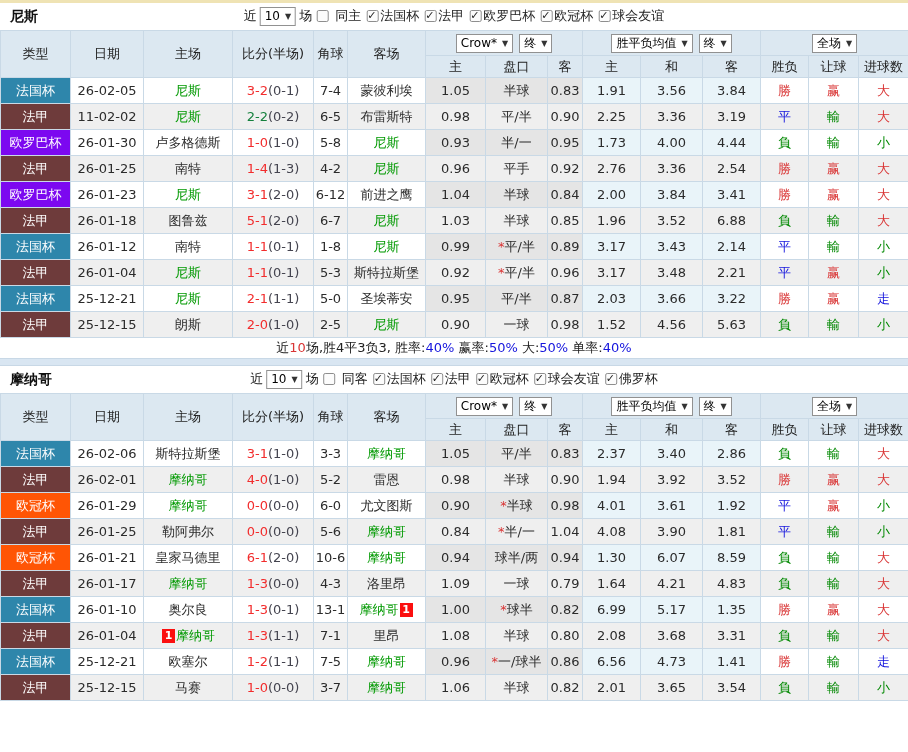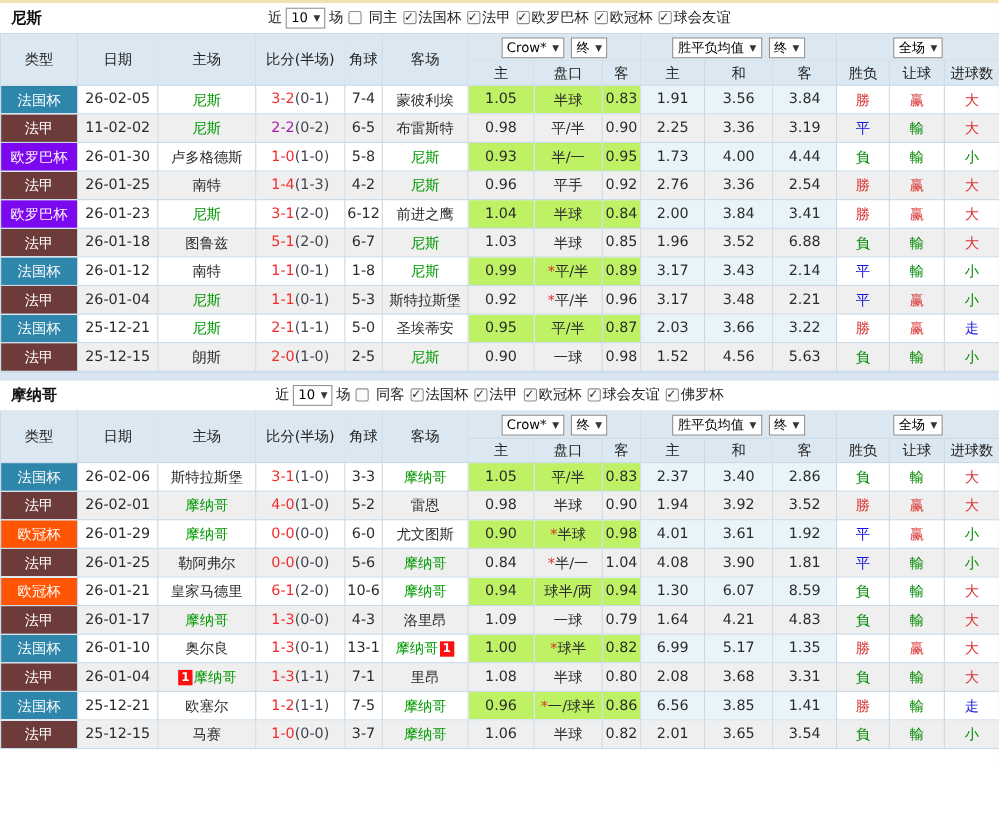--- a/index.html
+++ b/index.html
@@ -20,21 +20,21 @@
   .cb { display:inline-block; width:12px; height:12px; border:1px solid #8e8e8e; background:#fcfcfc; border-radius:2px; vertical-align:-2px; margin:0 2px 0 5px; position:relative; }
   .cb.checked::after { content:"✓"; position:absolute; left:0px; top:-2px; font-size:11px; font-weight:bold; color:#222; }
   .lg-item { cursor:pointer; }
   table { border-collapse:collapse; table-layout:fixed; width:908px; }
   th, td { border:1px solid #c9d9e6; text-align:center; overflow:hidden; white-space:nowrap; padding:0; }
   thead th { background:#dce8f1; font-weight:normal; font-size:13px; color:#222; }
   thead tr.grp th { height:25px; }
   thead tr.sub th { height:22px; }
   tbody td { height:26px; font-size:13px; color:#2b2b2b; background:#fff; }
   tbody tr.stripe td { background:#efefef; }
-  tbody td.cream { background:#bef264; }
+  tbody td.cream { background:#e5e5e5; }
   tbody td.ltblue { background:#e9f4f9; }
   td.league { color:#fff; font-size:13px; }
   .rc-badge { display:inline-block; min-width:13px; height:14px; line-height:14px; color:#fff; font-size:11px; font-weight:bold; margin:0 1px; padding:0 1px; vertical-align:1px; }
   .summary { height:20px; line-height:20px; text-align:center; font-size:13px; color:#222; background:#fff; }
   .gap { height:8px; background:#d9e6f2; border-top:1px solid #c8d8e6; border-bottom:1px solid #c8d8e6; }
 </style>
 </head>
 <body>
 
 <div class="app">
@@ -117,21 +117,21 @@
             <td class="ltblue">3.56</td>
             <td class="ltblue">3.84</td>
             <td class="res" style="color: rgb(217, 52, 52);">勝</td>
             <td class="res" style="color: rgb(217, 52, 52);">赢</td>
             <td class="res" style="color: rgb(217, 52, 52);">大</td>
           </tr>
           <tr class="stripe">
             <td class="league" style="background: rgb(110, 59, 59);">法甲</td>
             <td class="date">11-02-02</td>
             <td class="teamcell"><span style="color: rgb(0, 153, 0);">尼斯</span></td>
-            <td class="score"><span style="color: #a21caf;">2-2</span><span style="color: rgb(68, 68, 79);">(0-2)</span></td>
+            <td class="score"><span style="color: #15803d;">2-2</span><span style="color: rgb(68, 68, 79);">(0-2)</span></td>
             <td class="corner">6-5</td>
             <td class="teamcell"><span>布雷斯特</span></td>
             <td class="cream">0.98</td>
             <td class="cream">平/半</td>
             <td class="cream">0.90</td>
             <td class="ltblue">2.25</td>
             <td class="ltblue">3.36</td>
             <td class="ltblue">3.19</td>
             <td class="res" style="color: rgb(20, 20, 221);">平</td>
             <td class="res" style="color: rgb(0, 136, 0);">輸</td>
@@ -268,20 +268,21 @@
             <td class="cream">0.98</td>
             <td class="ltblue">1.52</td>
             <td class="ltblue">4.56</td>
             <td class="ltblue">5.63</td>
             <td class="res" style="color: rgb(0, 136, 0);">負</td>
             <td class="res" style="color: rgb(0, 136, 0);">輸</td>
             <td class="res" style="color: rgb(0, 136, 0);">小</td>
           </tr>
         </tbody>
     </table>
+    <div class="summary"><span>近</span><span style="color: rgb(217, 52, 52);">10</span><span>场,胜4平3负3, 胜率:</span><span style="color: rgb(20, 20, 221);">40%</span><span> 赢率:</span><span style="color: rgb(20, 20, 221);">50%</span><span> 大:</span><span style="color: rgb(20, 20, 221);">50%</span><span> 单率:</span><span style="color: rgb(20, 20, 221);">40%</span></div>
   </section>
 
   <div class="gap"></div>
 
   <section>
     <div class="filterbar">
       <span class="teamname">摩纳哥</span>
       <div class="filters">
         <span>近</span>
         <span class="sel">10</span>
@@ -482,21 +483,21 @@
             <td class="league" style="background: rgb(46, 134, 171);">法国杯</td>
             <td class="date">25-12-21</td>
             <td class="teamcell"><span>欧塞尔</span></td>
             <td class="score"><span style="color: rgb(242, 44, 44);">1-2</span><span style="color: rgb(68, 68, 79);">(1-1)</span></td>
             <td class="corner">7-5</td>
             <td class="teamcell"><span style="color: rgb(0, 153, 0);">摩纳哥</span></td>
             <td class="cream">0.96</td>
             <td class="cream"><span style="color: rgb(217, 52, 52);">*</span>一/球半</td>
             <td class="cream">0.86</td>
             <td class="ltblue">6.56</td>
-            <td class="ltblue">3.85</td>
+            <td class="ltblue">4.73</td>
             <td class="ltblue">1.41</td>
             <td class="res" style="color: rgb(217, 52, 52);">勝</td>
             <td class="res" style="color: rgb(0, 136, 0);">輸</td>
             <td class="res" style="color: rgb(20, 20, 221);">走</td>
           </tr>
           <tr class="stripe">
             <td class="league" style="background: rgb(110, 59, 59);">法甲</td>
             <td class="date">25-12-15</td>
             <td class="teamcell"><span>马赛</span></td>
             <td class="score"><span style="color: rgb(242, 44, 44);">1-0</span><span style="color: rgb(68, 68, 79);">(0-0)</span></td>

